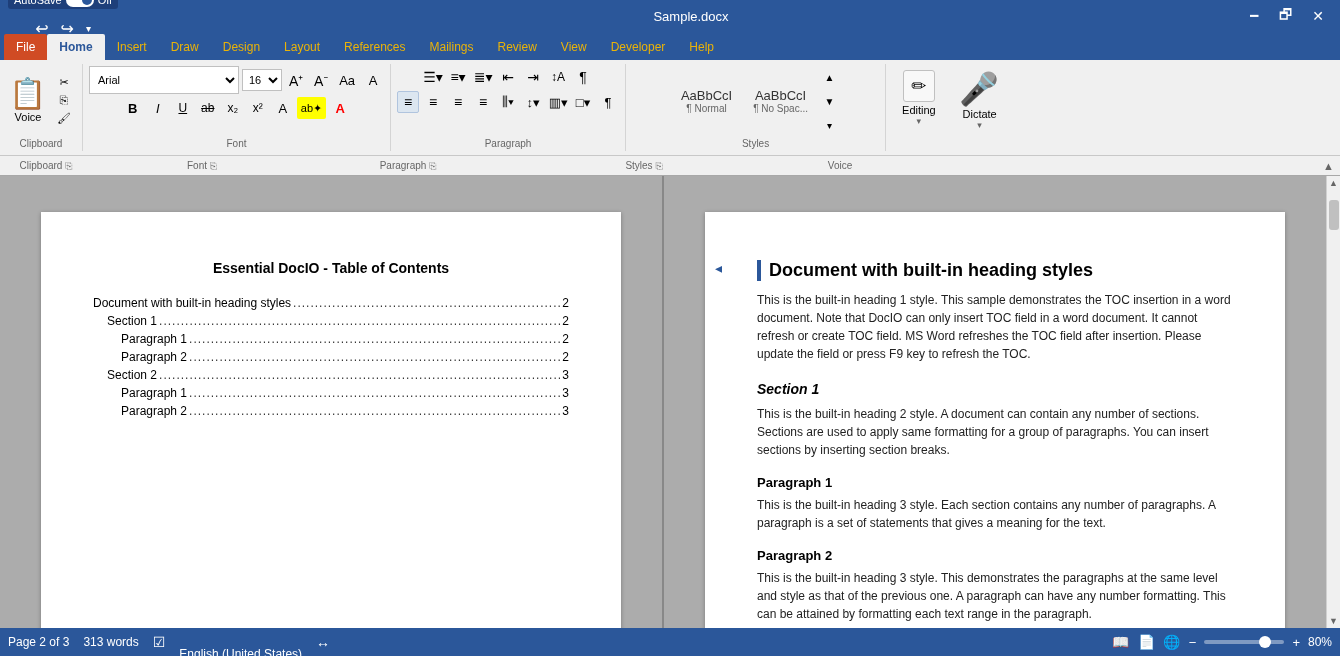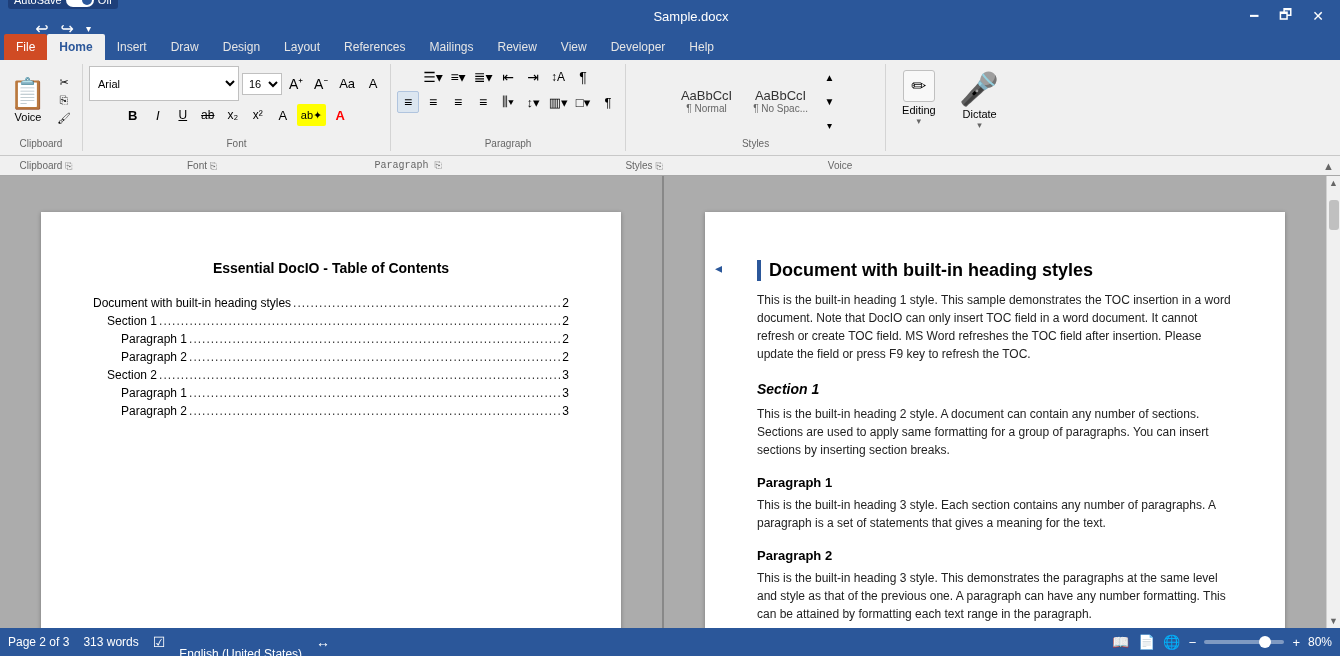--- a/index.html
+++ b/index.html
@@ -27,21 +27,21 @@
 
     
     #ribbon-tabs {
       background: #2b579a;
       display: flex;
       align-items: flex-end;
       padding: 0 4px;
       height: 28px;
     }
     .ribbon-tab {
-      color: #e5e5e5;
+      color: #eab308;
       padding: 4px 12px;
       font-size: 12px;
       cursor: pointer;
       border-radius: 2px 2px 0 0;
       height: 26px;
       display: flex;
       align-items: center;
     }
     .ribbon-tab.active { background: #f0f0f0; color: #2b579a; font-weight: 600; }
     .ribbon-tab-file { background: #d04b24; color: white; padding: 4px 12px; font-size: 12px; cursor: pointer; border-radius: 2px 2px 0 0; height: 26px; display: flex; align-items: center; }
@@ -91,21 +91,21 @@
       border-radius: 3px;
       font-size: 11px;
       gap: 2px;
     }
     .clipboard-small-btns { display: flex; flex-direction: column; gap: 2px; }
     .small-icon-btn { width: 24px; height: 16px; display: flex; align-items: center; justify-content: center; cursor: pointer; border: 1px solid transparent; border-radius: 2px; font-size: 11px; }
 
     
     .font-row { display: flex; align-items: center; gap: 3px; }
     .font-select {
-      height: 35px; font-size: 11px; border: 1px solid #c0c0c0; background: white;
+      height: 28px; font-size: 11px; border: 1px solid #c0c0c0; background: white;
       padding: 0 4px; width: 150px; cursor: pointer;
     }
     .size-select { height: 22px; font-size: 11px; border: 1px solid #c0c0c0; background: white; padding: 0 2px; width: 40px; cursor: pointer; }
     .font-btn { height: 22px; min-width: 22px; font-size: 12px; border: 1px solid transparent; background: transparent; cursor: pointer; border-radius: 2px; padding: 0 3px; }
     .font-btn.bold { font-weight: bold; font-size: 13px; }
     .font-btn.italic { font-style: italic; font-size: 13px; }
 
     
     .para-btn { height: 22px; min-width: 22px; border: 1px solid transparent; background: transparent; cursor: pointer; border-radius: 2px; display: flex; align-items: center; justify-content: center; }
     .para-btn.active { background: #dce6f0; border-color: #b0c4de; }
@@ -361,21 +361,21 @@
       <span style="font-size:9px; color:#666;">▾</span>
     </div>
   </div>
 
 </div>
 
 <div id="ribbon-bottom-bar">
   <div class="group-labels">
     <div class="glabel">Clipboard <span class="glabel-expand">⎘</span></div>
     <div class="glabel" style="width:200px;">Font <span class="glabel-expand">⎘</span></div>
-    <div class="glabel" style="width:180px;font-family:Liberation Mono, monospace;">Paragraph <span class="glabel-expand">⎘</span></div>
+    <div class="glabel" style="width:180px;">Paragraph <span class="glabel-expand">⎘</span></div>
     <div class="glabel" style="width:260px;">Styles <span class="glabel-expand">⎘</span></div>
     <div class="glabel" style="width:100px;">Voice</div>
   </div>
   <div style="cursor:pointer; font-size:11px;">▲</div>
 </div>
 
 <div id="doc-area">
 
   <div class="page-panel">
     <div class="page">

